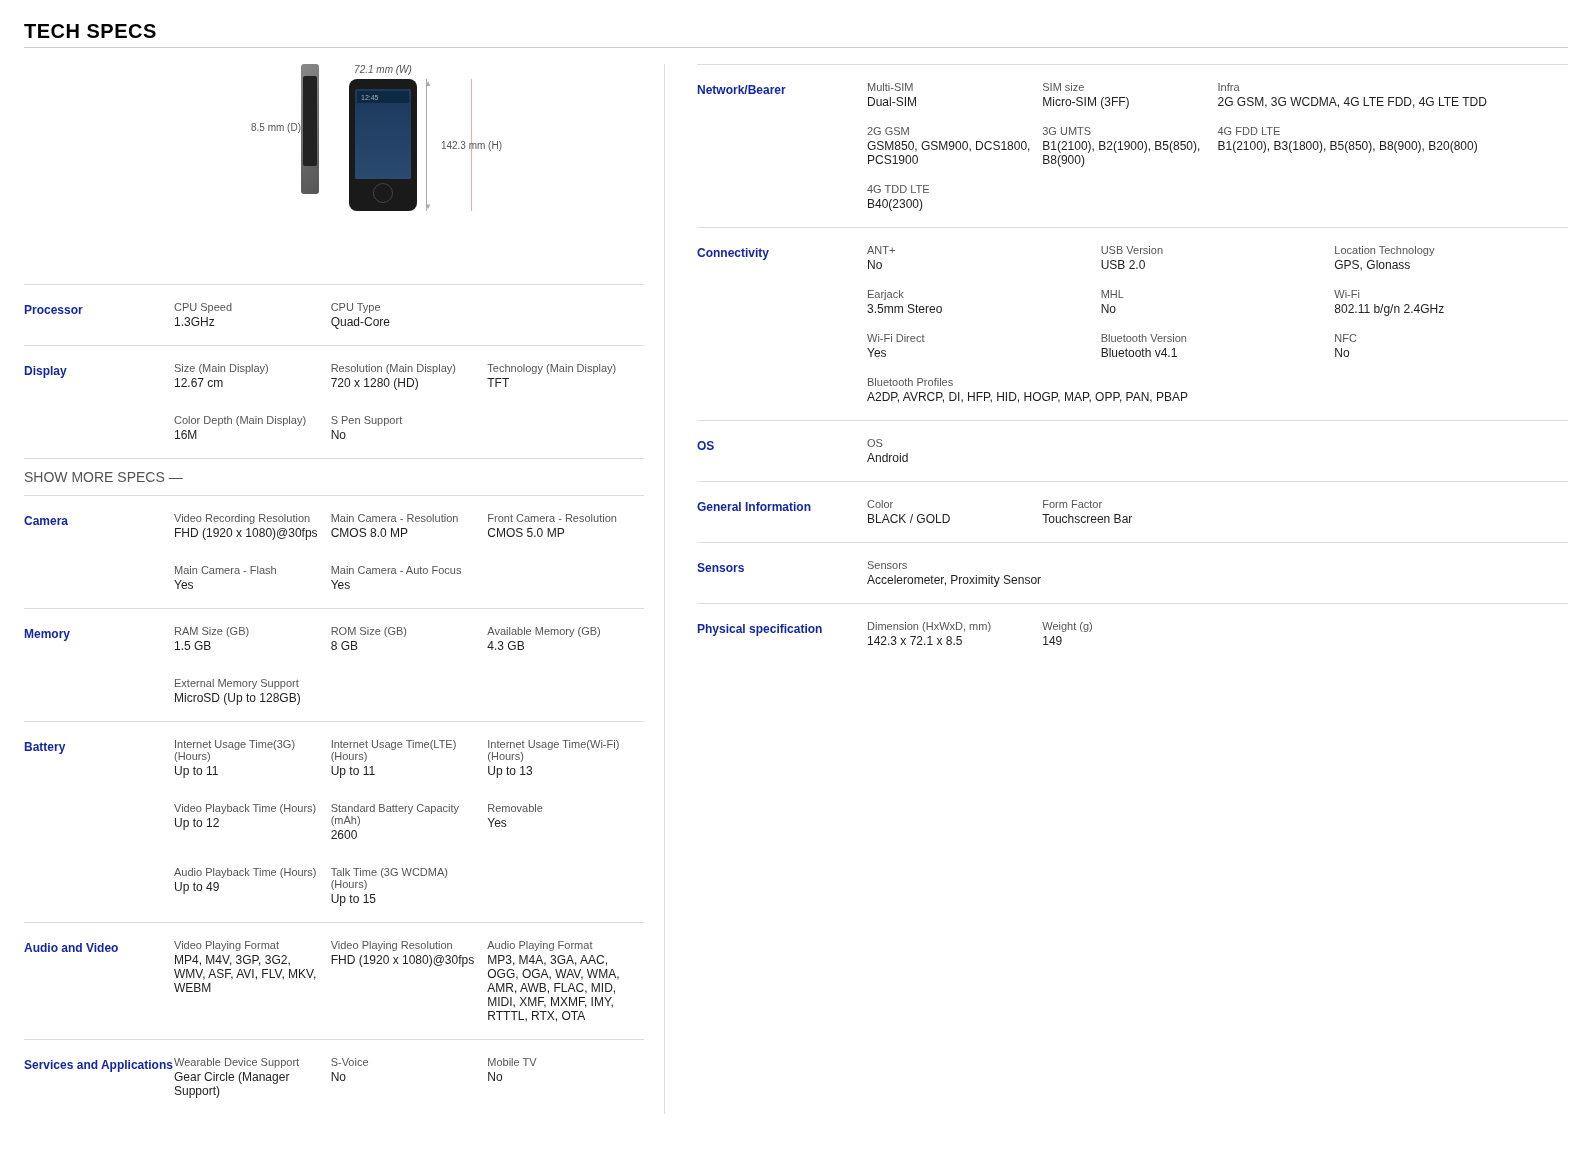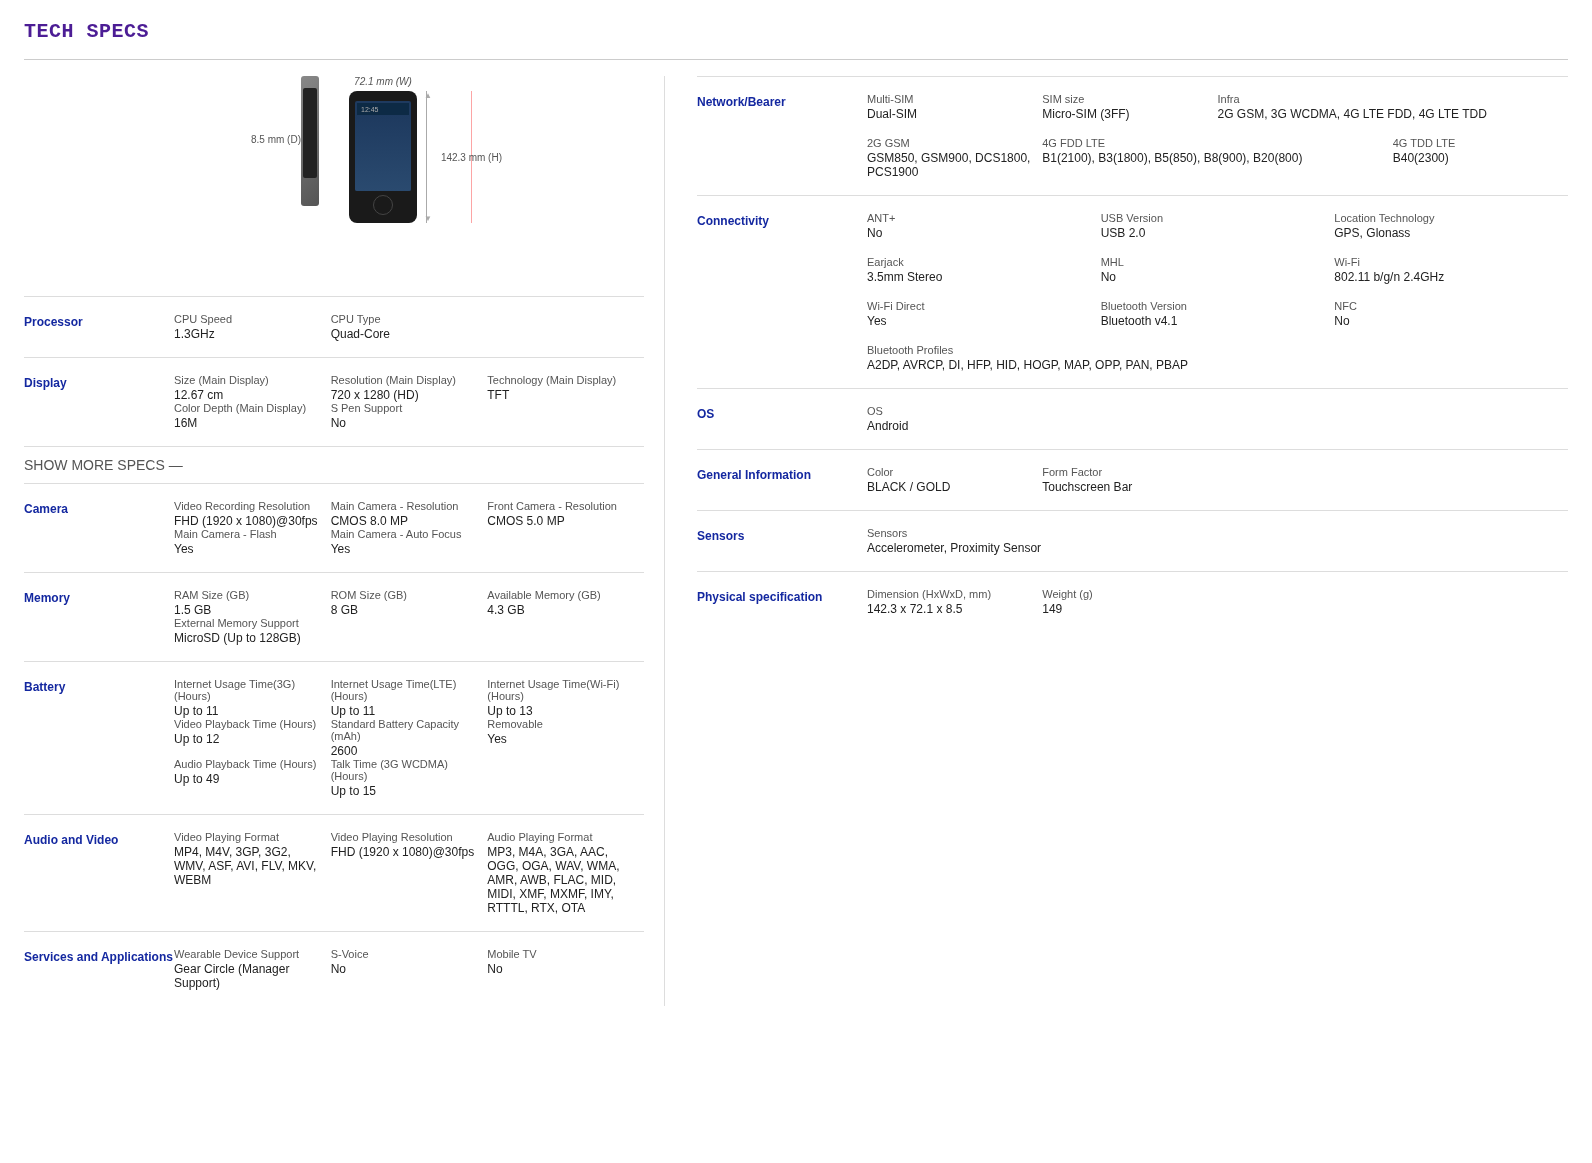--- a/index.html
+++ b/index.html
@@ -6,24 +6,23 @@
     body {
       font-family: 'Samsung One', Arial, sans-serif;
       font-size: 12px;
       color: #333;
       background: #fff;
       padding: 20px 24px;
     }
     h1.page-title {
       font-size: 20px;
       font-weight: 700;
-      color: #4c1d95;
-      margin-bottom: 16px;
+      color: #000000;
+      margin-bottom: 4px;
       letter-spacing: 0.5px;
-      font-family: Liberation Mono, monospace;
     }
     .top-divider {
       border: none;
       border-top: 1px solid #ccc;
       margin-bottom: 16px;
     }
     .main-layout {
       display: flex;
       gap: 0;
     }
@@ -58,21 +57,21 @@
       flex-shrink: 0;
       color: #1428a0;
       font-size: 12px;
       font-weight: 600;
       padding-top: 2px;
     }
     .section-content {
       flex: 1;
       display: flex;
       flex-wrap: wrap;
-      gap: 0 0;
+      gap: 24px 0;
     }
     .spec-group {
       width: 33.33%;
       padding-right: 12px;
     }
     .spec-label {
       font-size: 11px;
       color: #555;
       margin-bottom: 2px;
     }
@@ -361,20 +360,24 @@
           <div class="spec-value">Micro-SIM (3FF)</div>
         </div>
         <div class="right-spec-group wide">
           <div class="spec-label">Infra</div>
           <div class="spec-value">2G GSM, 3G WCDMA, 4G LTE FDD, 4G LTE TDD</div>
         </div>
         <div class="right-spec-group">
           <div class="spec-label">2G GSM</div>
           <div class="spec-value">GSM850, GSM900, DCS1800, PCS1900</div>
         </div>
+        <div class="right-spec-group">
+          <div class="spec-label">3G UMTS</div>
+          <div class="spec-value">B1(2100), B2(1900), B5(850), B8(900)</div>
+        </div>
         <div class="right-spec-group wide">
           <div class="spec-label">4G FDD LTE</div>
           <div class="spec-value">B1(2100), B3(1800), B5(850), B8(900), B20(800)</div>
         </div>
         <div class="right-spec-group">
           <div class="spec-label">4G TDD LTE</div>
           <div class="spec-value">B40(2300)</div>
         </div>
       </div>
     </div>

